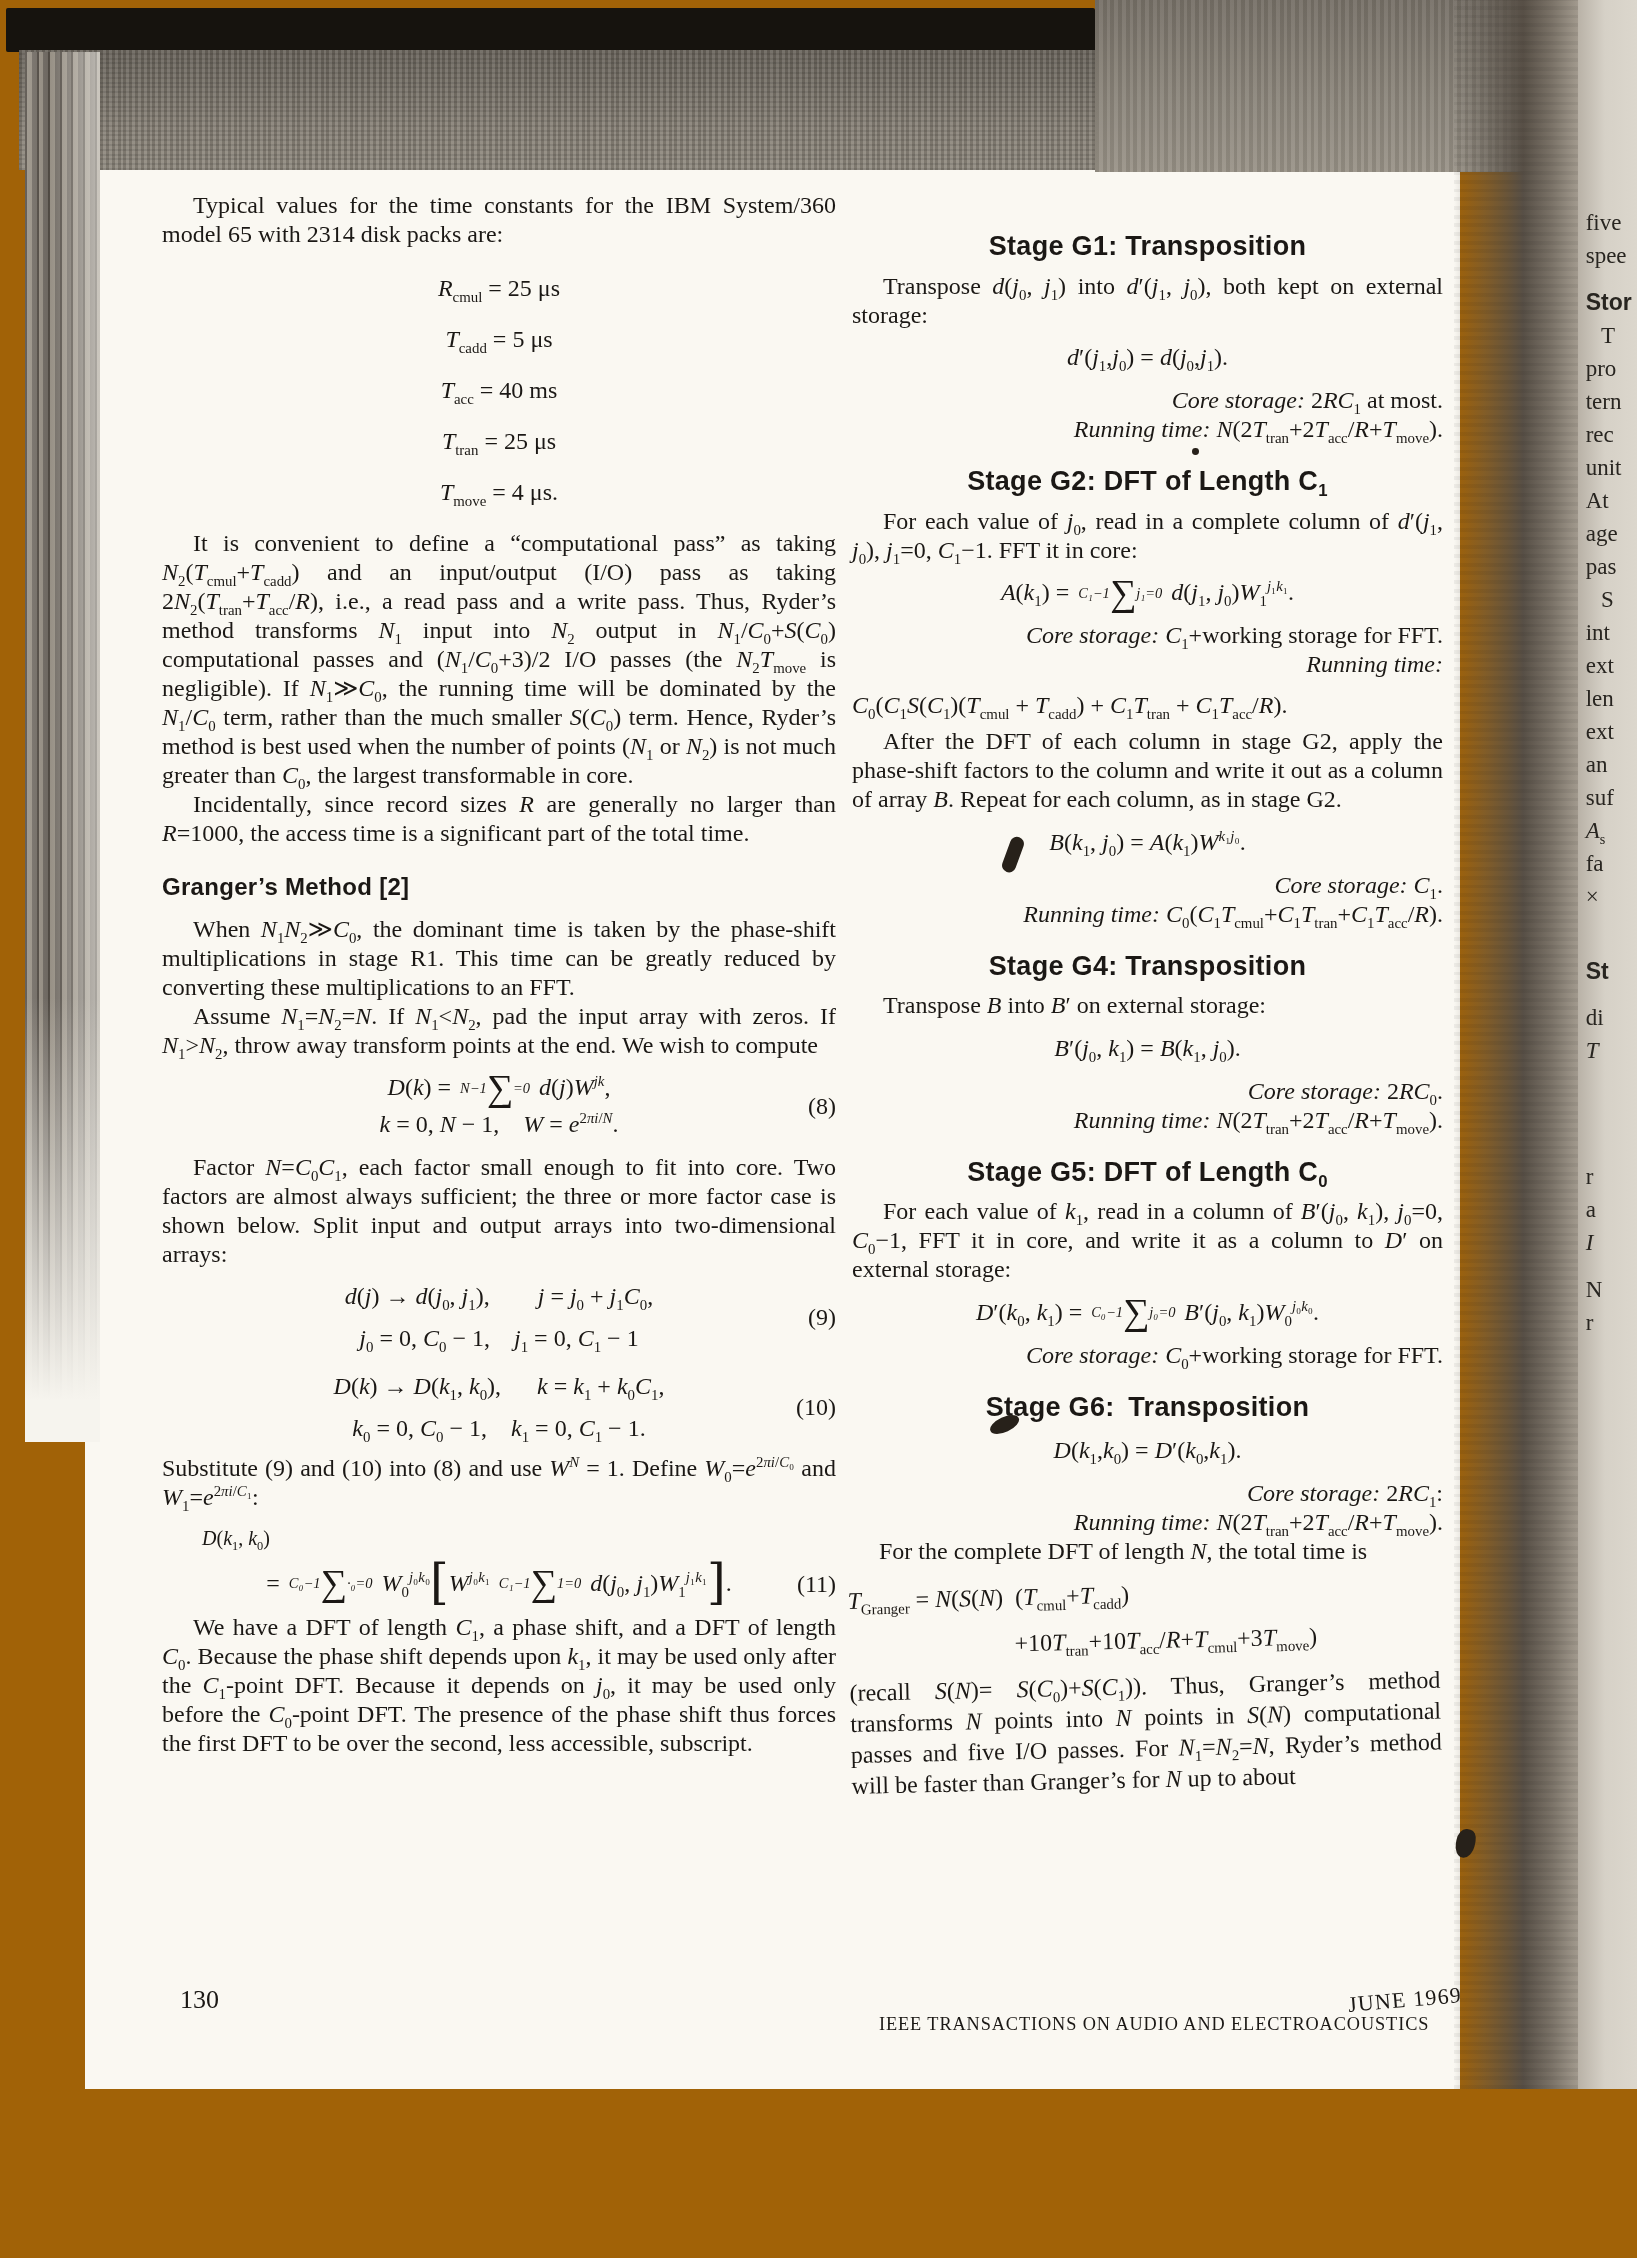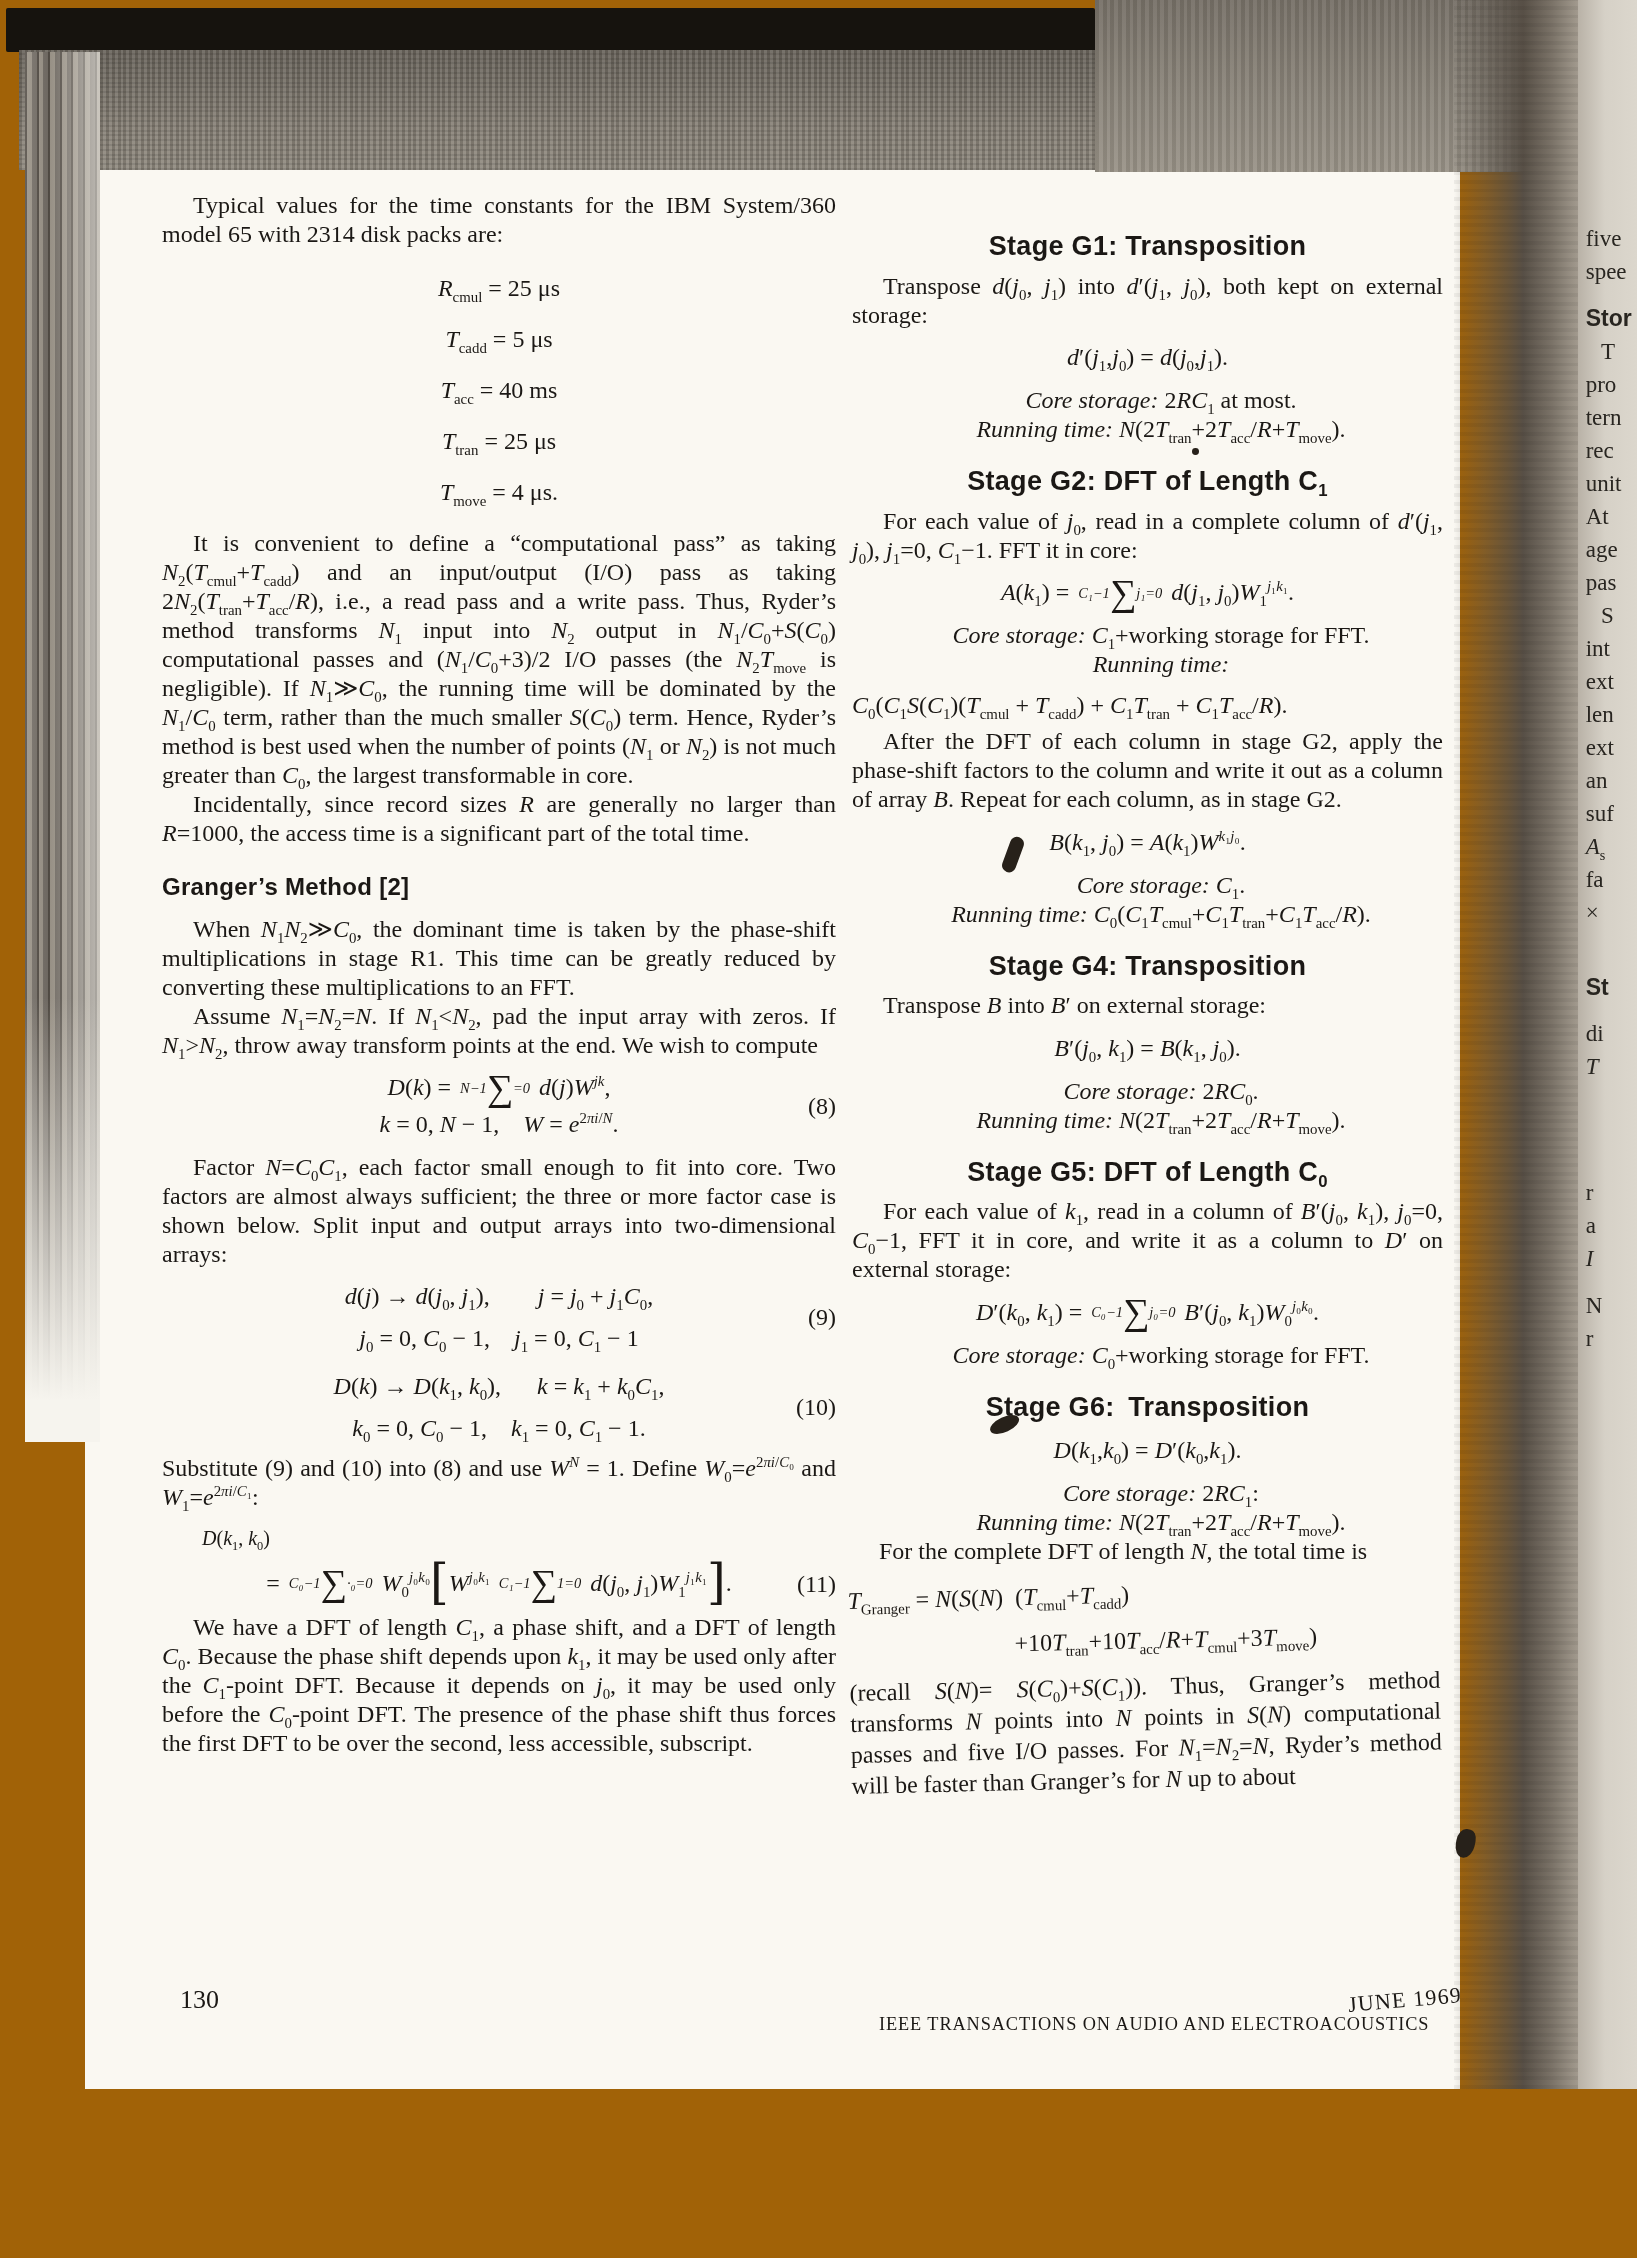--- a/index.html
+++ b/index.html
@@ -22,21 +22,21 @@
     background:repeating-linear-gradient(90deg,#4e4841 0 1.9px,#948d82 1.9px 6.8px,#6f6962 6.8px 11.6px);}
   .spine::after{content:'';position:absolute;inset:0;
     background:linear-gradient(180deg,rgba(246,244,238,0) 68%,#f6f4ee 97%),
                linear-gradient(90deg,rgba(246,244,238,.15),rgba(246,244,238,0) 30%,rgba(246,244,238,.55) 96%);}
   .gutter{position:absolute;left:1454px;top:0;width:126px;height:2089px;
     background:
       repeating-linear-gradient(0deg, rgba(0,0,0,.05) 0 3.9px, rgba(0,0,0,0) 3.9px 8.7px),
       linear-gradient(90deg,rgba(94,87,78,0) 0%,rgba(94,87,78,.45) 24%,#574f46 55%,#7b7368 78%,#a59d91 100%);}
   .nextpage{position:absolute;left:1578px;top:0;width:60px;height:2089px;overflow:hidden;
     background:linear-gradient(90deg,#b9b2a7,#d6d1c7 45%,#dcd7cd);}
-  .frags{position:absolute;left:7.7px;top:222px;font-size:23px;line-height:33px;color:#282520;}
+  .frags{position:absolute;left:7.7px;top:206px;font-size:23px;line-height:33px;color:#282520;}
   .frag{white-space:nowrap;}
   .frag b{font-family:"Liberation Sans",sans-serif;}
   .frag.in1{padding-left:15.4px;}
   .frag.gs{margin-top:13.5px;}
   .frag.gm{margin-top:42px;}
   .frag.gl{margin-top:93px;}
   .blob{position:absolute;background:#27211a;}
   .blob-hook{left:1006px;top:836px;width:13.5px;height:37px;border-radius:7.7px;transform:rotate(20deg);}
   .blob-2{left:989px;top:1417px;width:31px;height:14.5px;border-radius:50%;transform:rotate(-25deg);}
   .blob-3{left:1456px;top:1829px;width:19.3px;height:29px;border-radius:50% 40% 60% 50%;transform:rotate(10deg);}
@@ -52,21 +52,21 @@
   .gheading{font-family:"Liberation Sans",sans-serif;font-weight:bold;font-size:24px;
             margin:25px 0 13.5px;letter-spacing:0.3px;}
   .stage-h{font-family:Liberation Sans, sans-serif;font-weight:bold;font-size:27px;line-height:28px;
            margin:23px 0 11.6px;letter-spacing:0.3px;text-align:center;}
   .col-right > .stage-h:first-child{margin-top:0;}
   .eq{position:relative;text-align:center;margin:9.7px 0;font-size:24px;line-height:37px;}
   .eq .num{position:absolute;right:0;top:50%;transform:translateY(-50%);font-style:normal;}
   .eqpair{position:relative;text-align:center;margin:5.8px 0;font-size:24px;line-height:42px;}
   .eqpair .num{position:absolute;right:0;top:50%;transform:translateY(-50%);}
   .eq11lead{font-size:20px;line-height:33px;margin-top:9.7px;margin-left:40px;}
-  .meta{font-size:24px;line-height:29px;text-indent:27px;text-align:center;margin:0;}
+  .meta{font-size:24px;line-height:29px;text-indent:27px;text-align:right;margin:0;}
   .runeq{font-size:24px;line-height:33px;white-space:nowrap;margin:9.7px 0 5.8px;text-align:left;}
   .totalintro{font-size:24px;line-height:29px;text-indent:27px;text-align:left;}
   .sum{display:inline-flex;flex-direction:row;align-items:center;vertical-align:middle;
        line-height:1;margin:0 2.9px;position:relative;top:-1.9px;}
   .sum .lm{font-size:14.5px;font-style:italic;line-height:1.15;}
   .sum .sg{font-size:37px;line-height:.82;}
   .brk{font-size:48px;font-weight:400;vertical-align:middle;position:relative;top:-2.9px;
        font-family:"DejaVu Serif",serif;}
   sub,sup{line-height:0;}
   sub{font-size:.62em;}

